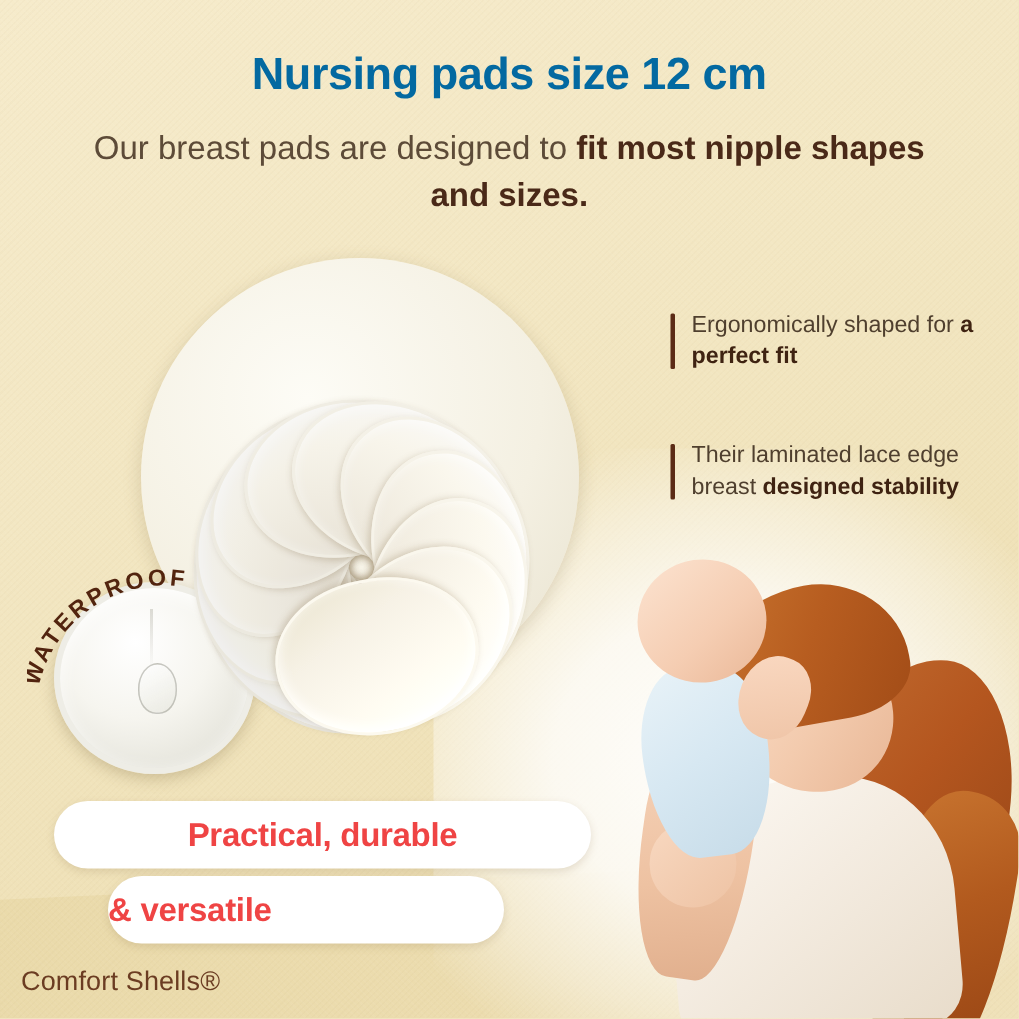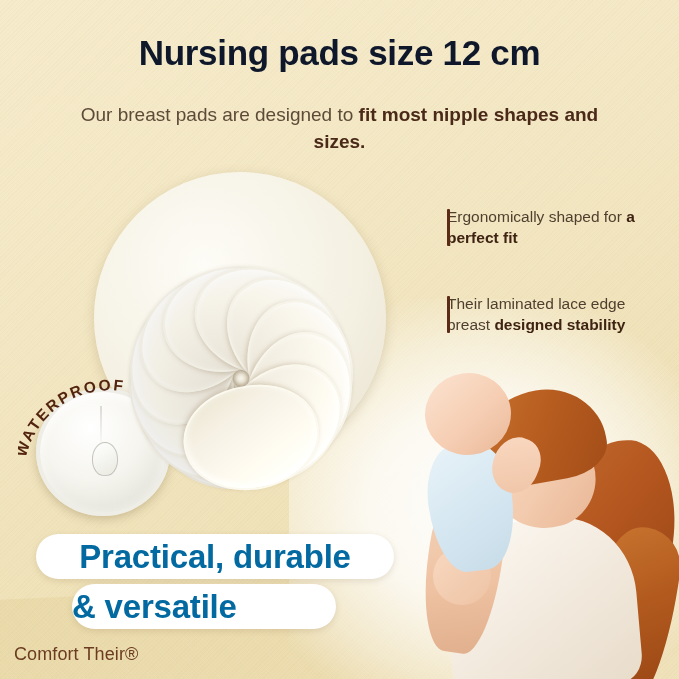--- a/index.html
+++ b/index.html
@@ -30,26 +30,26 @@
   }
   #glow {
     position:absolute; right:-40px; bottom:-20px; width:430px; height:400px;
     background:radial-gradient(ellipse at 45% 52%, rgba(255,255,255,.95) 0%, rgba(255,255,255,.80) 34%, rgba(255,255,255,.38) 58%, rgba(255,255,255,0) 75%);
   }
 
   
   #header { position:absolute; top:0; left:0; width:679px; text-align:center; }
   #title {
     margin-top:33px;
-    font-size:35px; font-weight:bold; letter-spacing:-.3px;
-    color:#0f172a;
+    font-size:30px; font-weight:bold; letter-spacing:-.3px;
+    color:#0369a1;
   }
   #subtitle {
-    margin-top:29px;
-    font-size:19px; line-height:1.42;
+    margin-top:16px;
+    font-size:22px; line-height:1.42;
     color:#5d4b38;
     padding:0 54px;
   }
   #subtitle b { color:#4a2918; font-weight:bold; }
 
   
   #product { position:absolute; left:86px; top:168px; width:310px; height:300px; }
   #product .rim {
     position:absolute; left:8px; top:4px; width:292px; height:292px;
     border-radius:50%;
@@ -96,39 +96,39 @@
   }
   #wp-arc { position:absolute; left:0; top:0; width:168px; height:160px; }
   #wp-arc text {
     font-family:"Liberation Sans", sans-serif;
     font-size:15.5px; font-weight:bold;
     letter-spacing:2.1px;
     fill:#52240f;
   }
 
   
-  .callout { position:absolute; }
+  .callout { position:absolute; padding-left:14px; }
   .callout .bar {
     position:absolute; left:0; top:2px; bottom:2px; width:3px;
     background:#5b2b16; border-radius:1px;
   }
   .callout .txt {
     font-size:15.5px; line-height:1.33; color:#4f3f2e; width:205px;
   }
   .callout .txt b { color:#3f2312; font-weight:bold; }
   #callout-1 { left:447px; top:207px; }
   #callout-2 { left:447px; top:294px; }
 
   
   #pills { position:absolute; left:0; top:534px; width:679px; }
   .pill {
     background:#ffffff;
     border-radius:30px;
-    color:#0369a1;
-    font-size:33px; font-weight:bold;
+    color:#ef4444;
+    font-size:22px; font-weight:bold;
     letter-spacing:-.2px;
     display:inline-block;
     box-shadow:0 2px 6px rgba(130,100,60,.18);
   }
   #pill-1 { position:absolute; left:36px; top:0;  width:358px; height:45px; line-height:45px; text-align:center; }
   #pill-2 { position:absolute; left:72px; top:50px; width:264px; height:45px; line-height:45px; }
 
   
   #photo { position:absolute; right:0; bottom:0; width:300px; height:318px; overflow:hidden; }
   #photo .mom-hair {
@@ -272,13 +272,13 @@
   <div class="mom-body"></div>
   <div class="mom-head"></div>
   <div class="mom-hairtop"></div>
   <div class="mom-arm"></div>
   <div class="baby-leg"></div>
   <div class="baby-body"></div>
   <div class="baby-arm"></div>
   <div class="baby-head"></div>
 </div>
 
-<div id="footer">Comfort Their®</div>
+<div id="footer">Comfort Shells®</div>
 
 </body></html>

